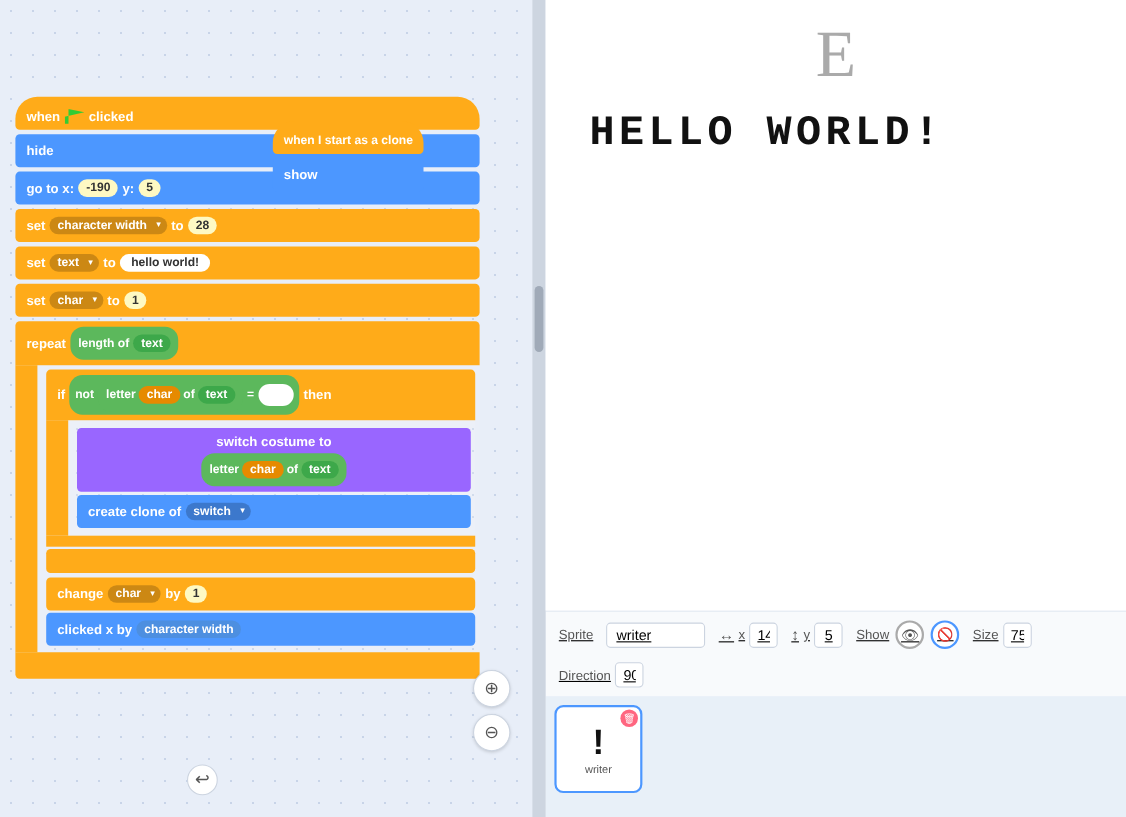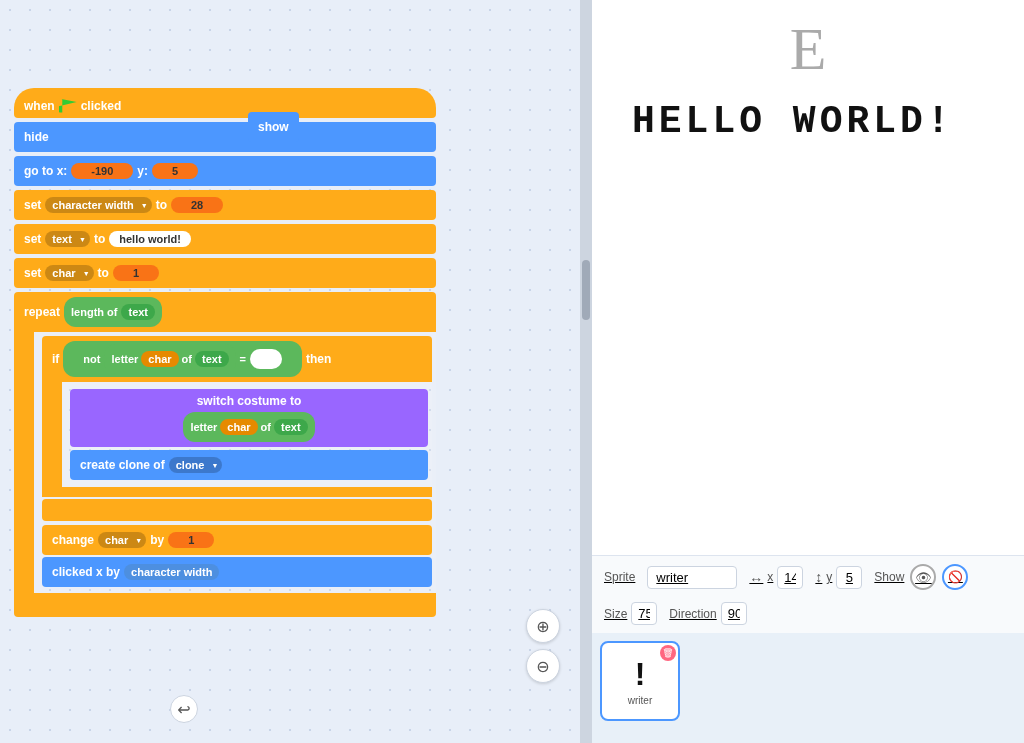--- a/index.html
+++ b/index.html
@@ -14,21 +14,21 @@
     }
 
     .main-layout {
       display: flex;
       flex: 1;
       height: 743px;
     }
 
     
     .code-panel {
-      width: 580px;
+      width: 484px;
       background: #e8eef8;
       position: relative;
       overflow: hidden;
       padding: 10px;
       background-image: radial-gradient(circle, #c8d4e8 1px, transparent 1px);
       background-size: 20px 20px;
     }
 
     
     .stage-panel {
@@ -273,24 +273,24 @@
       border-radius: 20px 20px 4px 4px;
       padding-top: 10px;
     }
 
     .sb-orange { background: #ffab19; }
     .sb-blue { background: #4c97ff; }
     .sb-green { background: #5cb85c; }
     .sb-purple { background: #9966ff; }
 
     .sb-input {
-      background: #f97316;
+      background: #fef9c3;
       color: #333;
       border-radius: 10px;
-      padding: 2px 20px;
+      padding: 2px 7px;
       font-size: 11px;
       font-weight: bold;
       min-width: 18px;
       text-align: left;
     }
 
     .sb-input-blue {
       background: #4d8fe0;
       color: white;
       border-radius: 10px;
@@ -486,21 +486,21 @@
           </span>
         </div>
         <div class="sb-c-arm">
           <div class="sb-c-notch"></div>
           <div class="sb-c-inner">
 
             <div class="sb-c-mouth">
               <div class="sb-c-top sb-orange" style="border-radius:4px 4px 0 0;">
                 <span>if</span>
 
-                <span class="sb-block sb-green" style="padding:3px 20px;font-size:11px;border-radius:12px;justify-content:space-between;">
+                <span class="sb-block sb-green" style="padding:3px 5px;font-size:11px;border-radius:12px;justify-content:space-between;">
                   <span>not</span>
                   <span class="sb-block sb-green" style="padding:3px 7px;font-size:11px;border-radius:12px;gap:3px;">
                     <span>letter</span>
                     <span class="sb-input-orange">char</span>
                     <span>of</span>
                     <span class="sb-input-green">text</span>
                   </span>
                   <span>=</span>
                   <span class="sb-oval"></span>
                 </span>
@@ -515,21 +515,21 @@
                     <span class="sb-block sb-green" style="padding:3px 7px;font-size:11px;border-radius:12px;gap:3px;">
                       <span>letter</span>
                       <span class="sb-input-orange">char</span>
                       <span>of</span>
                       <span class="sb-input-green">text</span>
                     </span>
                   </div>
 
                   <div class="sb-block sb-blue" style="margin:3px 0;">
                     <span>create clone of</span>
-                    <span class="sb-dropdown">clone</span>
+                    <span class="sb-dropdown">switch</span>
                   </div>
                 </div>
               </div>
 
               <div style="background:#ffab19;height:10px;border-radius:0 0 0 0;width:100%;"></div>
 
               <div class="sb-block sb-orange" style="margin:2px 0;width:390px;min-height:22px;"></div>
             </div>
 
             <div class="sb-block sb-orange" style="margin:2px 0;">
@@ -544,20 +544,23 @@
               <span class="sb-input-blue">character width</span>
             </div>
 
           </div>
         </div>
         <div class="sb-c-bottom"></div>
       </div>
     </div>
 
     <div class="sb-stack" style="position:absolute; top:110px; left:248px;">
+      <div class="sb-block sb-hat sb-orange" style="font-size:11px;">
+        <span>when I start as a clone</span>
+      </div>
       <div class="sb-block sb-blue" style="margin-top:2px;">
         <span>show</span>
       </div>
     </div>
 
     <div class="undo-btn" style="position:absolute;bottom:20px;left:170px;">
       <span>↩</span>
     </div>
 
     <div class="zoom-controls">

